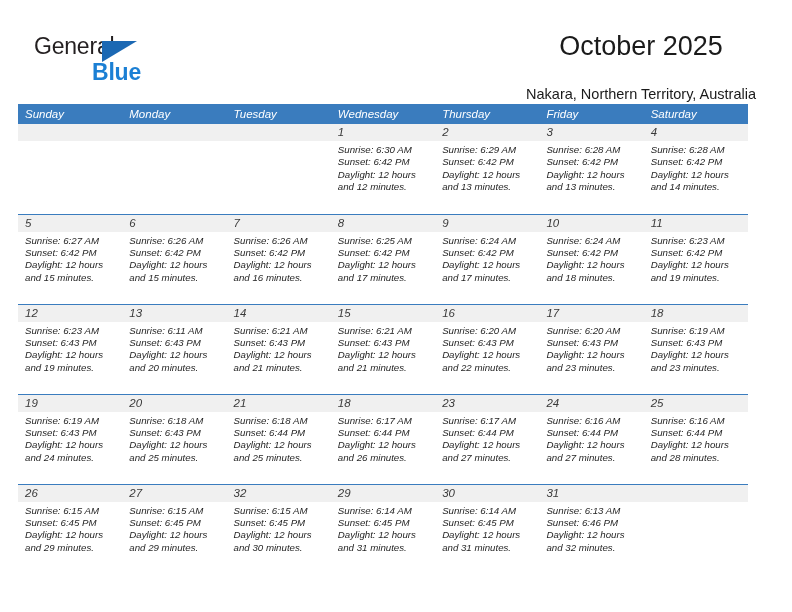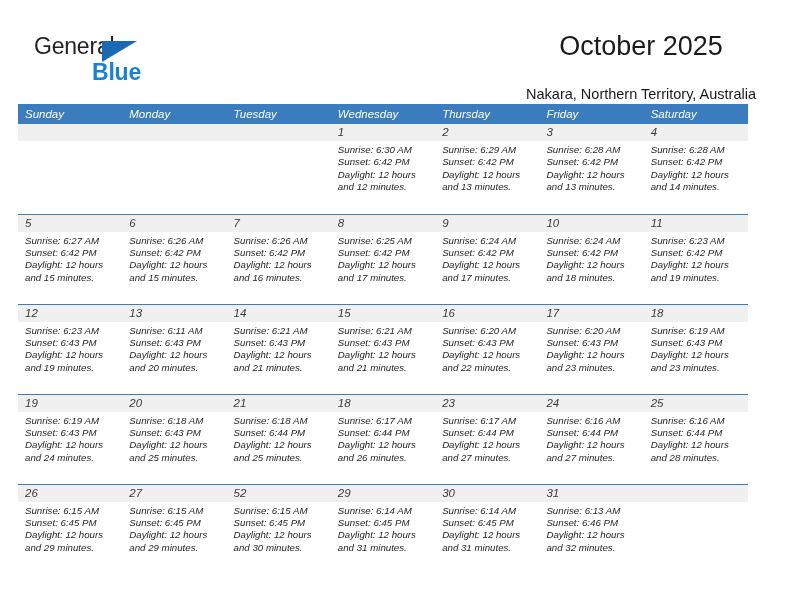--- a/index.html
+++ b/index.html
@@ -436,21 +436,21 @@
           <td class="day-cell">
             <span class="daynum">27</span>
             <div class="cell-body">
               <div>Sunrise: 6:15 AM</div>
               <div>Sunset: 6:45 PM</div>
               <div>Daylight: 12 hours</div>
               <div>and 29 minutes.</div>
             </div>
           </td>
           <td class="day-cell">
-            <span class="daynum">52</span>
+            <span class="daynum">32</span>
             <div class="cell-body">
               <div>Sunrise: 6:15 AM</div>
               <div>Sunset: 6:45 PM</div>
               <div>Daylight: 12 hours</div>
               <div>and 30 minutes.</div>
             </div>
           </td>
           <td class="day-cell">
             <span class="daynum">29</span>
             <div class="cell-body">

